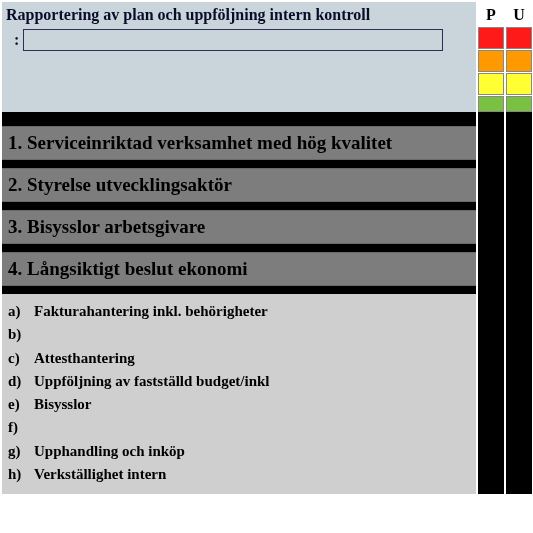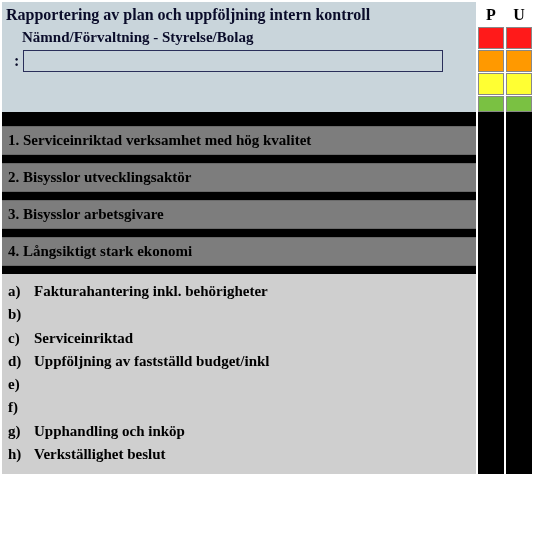--- a/index.html
+++ b/index.html
@@ -89,21 +89,21 @@
   .lg.yellow { background: #ffff33; }
   .lg.green  { background: #7ac142; }
   
   .seprow-left  { background: #000; height: 14px; }
   .seprow-side  { background: #000; height: 14px; }
   
   .cat {
     background: #7d7d7d;
     color: #000;
     font-weight: bold;
-    font-size: 15px;
+    font-size: 19px;
     padding: 5px 6px;
     border-top: 1px solid #6a6a6a;
     border-bottom: 1px solid #6a6a6a;
   }
   .side-black {
     background: #000;
   }
   .bspacer-left { background: #000; height: 8px; }
   
   .letters {
@@ -120,21 +120,20 @@
 <body>
 
 <div class="page">
   <div class="grid">
 
     <div class="hdr-title">Rapportering av plan och uppföljning intern kontroll</div>
     <div class="hdr-col">P</div>
     <div class="hdr-col">U</div>
 
     <div class="hdr-body">
-      <div class="hdr-sub">Nämnd/Förvaltning - Styrelse/Bolag</div>
       <div class="hdr-field-row">
         <span class="hdr-colon">:</span>
         <input class="hdr-input" type="text" value="" style="">
       </div>
     </div>
     <div class="legend">
       <div class="lg red"></div>
       <div class="lg orange"></div>
       <div class="lg yellow"></div>
       <div class="lg green"></div>
@@ -155,76 +154,77 @@
       <span>Serviceinriktad verksamhet med hög kvalitet</span>
     </div>
     <div class="side-black"></div>
     <div class="side-black"></div>
     <div class="bspacer-left"></div>
     <div class="side-black"></div>
     <div class="side-black"></div>
 
     <div class="cat">
       <span>2.</span>
-      <span>Bisysslor utvecklingsaktör</span>
+      <span>Styrelse utvecklingsaktör</span>
     </div>
     <div class="side-black"></div>
     <div class="side-black"></div>
     <div class="bspacer-left"></div>
     <div class="side-black"></div>
     <div class="side-black"></div>
 
     <div class="cat">
       <span>3.</span>
       <span>Bisysslor arbetsgivare</span>
     </div>
     <div class="side-black"></div>
     <div class="side-black"></div>
     <div class="bspacer-left"></div>
     <div class="side-black"></div>
     <div class="side-black"></div>
 
     <div class="cat">
       <span>4.</span>
-      <span>Långsiktigt stark ekonomi</span>
+      <span>Långsiktigt beslut ekonomi</span>
     </div>
     <div class="side-black"></div>
     <div class="side-black"></div>
     <div class="bspacer-left"></div>
     <div class="side-black"></div>
     <div class="side-black"></div>
 
     <div class="letters">
       <div class="row">
         <span class="tag">a)</span>
         <span>Fakturahantering inkl. behörigheter</span>
       </div>
       <div class="row">
         <span class="tag">b)</span>
       </div>
       <div class="row">
         <span class="tag">c)</span>
-        <span>Serviceinriktad</span>
+        <span>Attesthantering</span>
       </div>
       <div class="row">
         <span class="tag">d)</span>
         <span>Uppföljning av fastställd budget/inkl</span>
       </div>
       <div class="row">
         <span class="tag">e)</span>
+        <span>Bisysslor</span>
       </div>
       <div class="row">
         <span class="tag">f)</span>
       </div>
       <div class="row">
         <span class="tag">g)</span>
         <span>Upphandling och inköp</span>
       </div>
       <div class="row">
         <span class="tag">h)</span>
-        <span>Verkställighet beslut</span>
+        <span>Verkställighet intern</span>
       </div>
     </div>
     <div class="side-black"></div>
     <div class="side-black"></div>
 
   </div>
 </div>
 
 </body></html>

